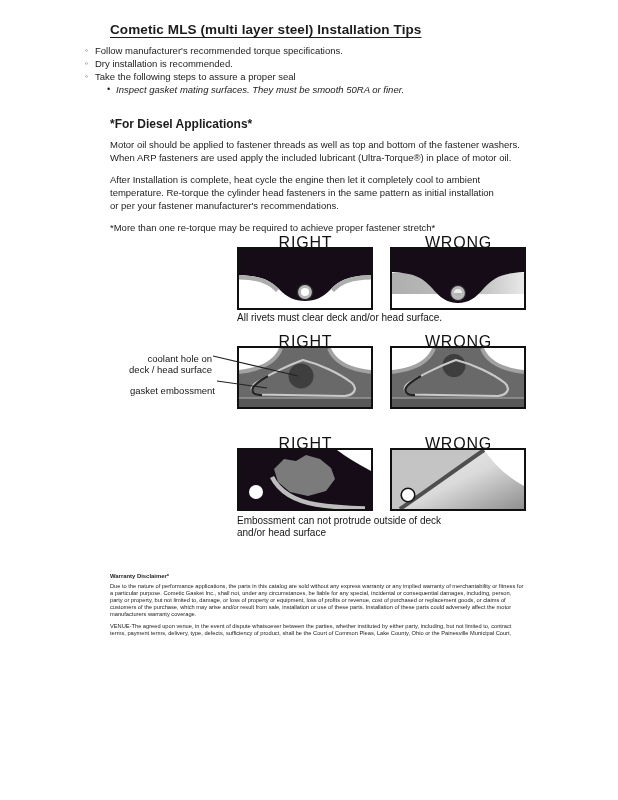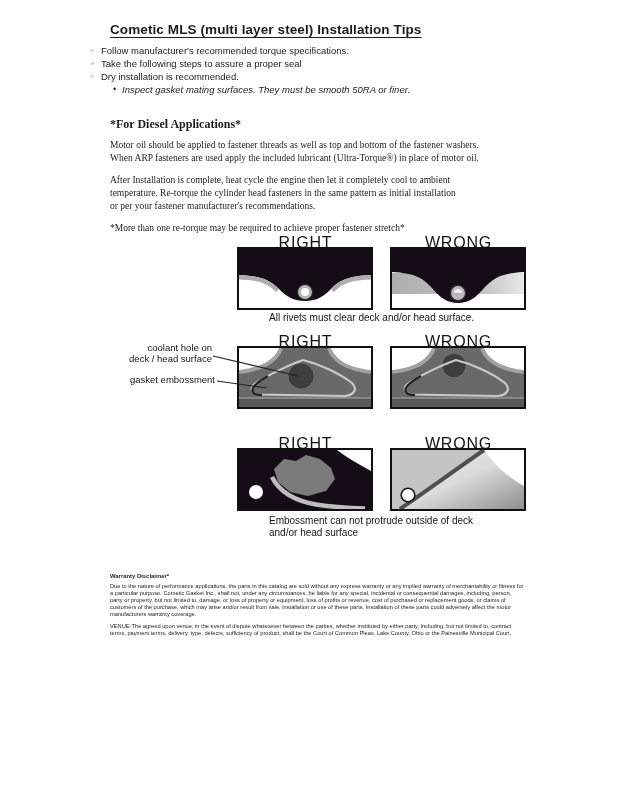--- a/index.html
+++ b/index.html
@@ -2,55 +2,55 @@
 <html><head>
 <meta charset="utf-8">
 <style>
   html,body { margin:0; padding:0; background:#ffffff; }
   body { width:618px; height:800px; font-family:"Liberation Sans", sans-serif; color:#1c1c1c; }
   .page { position:relative; width:618px; height:636px; background:#fff; overflow:hidden;padding-left:12px; }
 
   .title { position:absolute; left:110px; top:22px; font-size:13.5px; font-weight:bold;
            text-decoration:underline; text-underline-offset:3px; letter-spacing:0.1px; }
 
-  .tips { position:absolute; left:91px; top:44px; width:470px; font-size:9.5px; }
+  .tips { position:absolute; left:85px; top:44px; width:470px; font-size:9.5px; }
   .tip-line { line-height:13px; white-space:nowrap; }
   .tip-line .marker { display:inline-block; width:10px; font-size:8px; vertical-align:top; line-height:13px; }
   .sub { margin-left:22px;font-style:italic; }
   .sub .marker { width:9px; font-size:9px; }
 
-  .diesel { position:absolute; left:110px; top:117px; width:460px;font-family:Liberation Serif, serif; }
+  .diesel { position:absolute; left:110px; top:117px; width:460px; }
   .diesel h2 { margin:0 0 7px 0; font-size:12px; font-weight:bold; }
   .diesel p { margin:0 0 9px 0; font-size:9.5px; line-height:13px; white-space:pre-line; }
 
   .diagrams { position:absolute; left:0; top:230px; width:618px; height:315px; }
   .dg-label { position:absolute; width:137px; text-align:center; font-size:16px; letter-spacing:0.8px; color:#111; }
   .panel { position:absolute; width:132px; height:59px; border:2.5px solid #101010; background:#fff; box-sizing:content-box; }
   .panel svg { display:block; }
-  .caption { position:absolute; left:237px; font-size:10px; line-height:12px; white-space:pre-line; color:#151515;margin-left:32px; }
-  .callout { position:absolute; font-size:9.5px; line-height:11px; text-align:right; white-space:pre-line; color:#151515; }
+  .caption { position:absolute; left:237px; font-size:10px; line-height:12px; white-space:pre-line; color:#151515; }
+  .callout { position:absolute; font-size:9.5px; line-height:11px; text-align:right; white-space:pre-line; color:#151515;margin-top:11px; }
   .leader-overlay { position:absolute; left:0; top:0; pointer-events:none; }
 
   .disclaimer { position:absolute; left:110px; top:573px; width:414px; }
   .disclaimer h3 { margin:0 0 4px 0; font-size:5.9px; font-weight:bold; }
   .disclaimer p { margin:0 0 4.5px 0; font-size:5.7px; line-height:7px; white-space:pre-line; }
 
   .footer-code { position:absolute; left:390px; top:757px; font-size:11.5px; letter-spacing:0.3px; color:#222; }
 </style>
 </head>
 <body>
 
 <div class="page">
 
   <div class="title">Cometic MLS (multi layer steel) Installation Tips</div>
 
   <div class="tips">
     <div class="tip-line"><span class="marker">◦</span><span>Follow manufacturer's recommended torque specifications.</span></div>
+    <div class="tip-line"><span class="marker">◦</span><span>Dry installation is recommended.</span></div>
     <div class="tip-line"><span class="marker">◦</span><span>Take the following steps to assure a proper seal</span></div>
-    <div class="tip-line"><span class="marker">◦</span><span>Dry installation is recommended.</span></div>
     <div class="tip-line sub"><span class="marker">•</span><span>Inspect gasket mating surfaces.  They must be smooth 50RA or finer.</span></div>
   </div>
 
   <div class="diesel">
     <h2>*For Diesel Applications*</h2>
     <p>Motor oil should be applied to fastener threads as well as top and bottom of the fastener washers.
 When ARP fasteners are used apply the included lubricant (Ultra-Torque®) in place of motor oil.</p>
     <p>After Installation is complete, heat cycle the engine then let it completely cool to ambient
 temperature. Re-torque the cylinder head fasteners in the same pattern as initial installation
 or per your fastener manufacturer's recommendations.</p>

